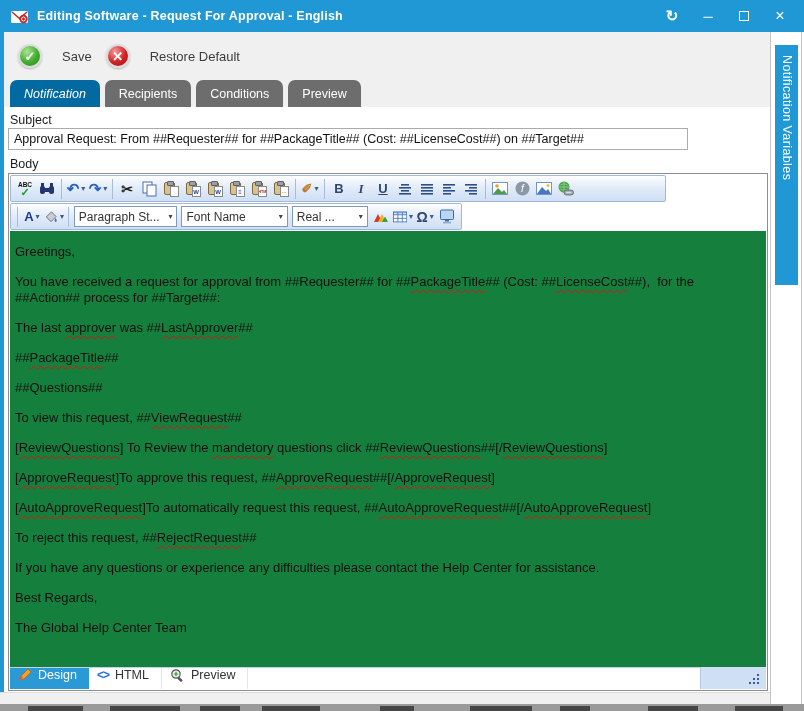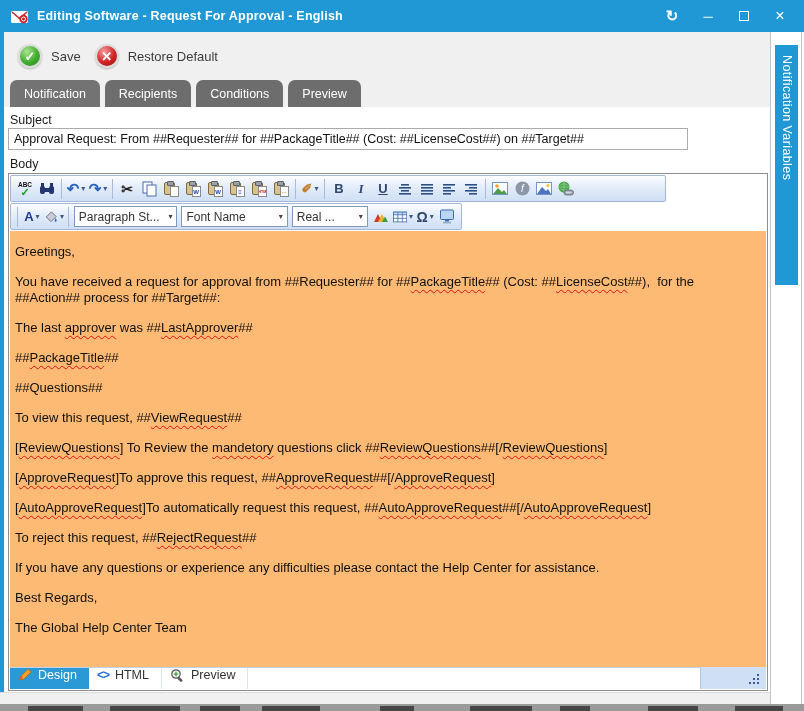--- a/index.html
+++ b/index.html
@@ -20,26 +20,26 @@
   .frame-left{position:absolute;left:0;top:32px;width:4px;height:672px;background:#2098d5;}
   .bottom-outside{position:absolute;left:0;top:704px;width:804px;height:7px;background:#9a9a9a;overflow:hidden;}
   .blob{position:absolute;top:2px;height:5px;background:#464646;}
 
   
   .apptoolbar{position:absolute;left:4px;top:32px;width:766px;height:48px;background:#f0f0f0;display:flex;align-items:center;}
   .cmdbtn{display:flex;align-items:center;margin-left:14px;cursor:default;}
   .orb{width:24px;height:24px;border-radius:50%;border:2px solid #dcdcdc;display:flex;align-items:center;justify-content:center;color:#fff;font-weight:bold;font-size:13px;box-shadow:0 1px 2px rgba(0,0,0,.25);}
   .orb.green{background:radial-gradient(circle at 35% 28%,#a8e58e,#41ad2e 55%,#2a8a1c);}
   .orb.red{background:radial-gradient(circle at 35% 28%,#f59c9c,#d02222 55%,#a11212);}
-  .cmdlabel{margin-left:9px;color:#3c3c3c;font-size:13px;}
+  .cmdlabel{margin-left:20px;color:#3c3c3c;font-size:13px;}
 
   
   .navtabs{position:absolute;left:10px;top:80px;height:27px;display:flex;gap:5px;}
   .ntab{height:27px;padding:0 14px;border-radius:7px 7px 0 0;background:#6d6d6d;color:#fff;display:flex;align-items:center;font-size:12.5px;cursor:default;}
-  .ntab.active{background:#737373;}
+  .ntab.active{background:#0369a1;font-style:italic;}
 
   
   .panel{position:absolute;left:4px;top:107px;width:766px;height:585px;background:#fff;}
   .lbl{position:absolute;left:6px;color:#1a1a1a;font-size:12.5px;}
   .lbl.subject{top:6px;}
   .lbl.body{top:50px;}
   .subjectinput{position:absolute;left:4px;top:21px;width:680px;height:22px;border:1px solid #ababab;background:#fff;font-size:12.5px;padding:0 5px;color:#111;}
 
   
   .editor{position:absolute;left:4px;top:66px;width:760px;height:518px;border:1px solid #8e8e8e;background:#fff;}
@@ -67,21 +67,21 @@
   .sheet{position:absolute;right:0;bottom:0;width:9px;height:11px;background:#fff;border:1px solid #8a8a8a;font-size:6px;font-weight:bold;color:#1a3fae;text-align:center;line-height:10px;overflow:hidden;}
   .sheet.html{font-size:3.6px;color:#c02020;line-height:11px;letter-spacing:0;}
   .sheet.dots{color:#d08020;font-size:5px;}
   .ddl{height:21px;border:1px solid #7d99c0;background:#fff;display:flex;align-items:center;justify-content:space-between;font-size:12px;color:#333;padding:0 4px;margin:0 2px;cursor:default;}
   .ddl .caret{color:#444;}
   .ddl.w1{width:112px;}
   .ddl.w2{width:115px;}
   .ddl.w3{width:82px;}
 
   
-  .rte-body{position:absolute;left:1px;top:57px;width:756px;height:437px;background:#fdba74;overflow:hidden;padding:13px 6px 0 5px;font-size:13px;color:#101010;cursor:text;}
+  .rte-body{position:absolute;left:1px;top:57px;width:756px;height:437px;background:#15803d;overflow:hidden;padding:13px 6px 0 5px;font-size:13px;color:#101010;cursor:text;}
   .rte-body p{margin:0 0 14.5px 0;line-height:15.5px;white-space:pre-wrap;}
   .sq{text-decoration:underline wavy #e01010 1px;text-underline-offset:2.5px;text-decoration-skip-ink:none;}
 
   
   .modestrip{position:absolute;left:1px;bottom:1px;width:756px;height:22px;background:#fff;border-top:1px solid #c2d2e8;display:flex;align-items:stretch;}
   .mtab{display:flex;align-items:center;padding:0 12px 8px 8px;font-size:12.5px;color:#333;border-right:1px solid #dde6f2;cursor:default;gap:6px;}
   .mtab.active{background:#2b99d5;color:#fff;border-right:none;}
   .mtab .mic{font-size:13px;}
   .htmlglyph{color:#1f6fd0;font-weight:bold;font-size:12px;letter-spacing:-1px;}
   .gripbox{position:absolute;right:0;bottom:0;width:66px;height:22px;background:#cfe0f4;border-left:1px solid #b4c8e4;}

